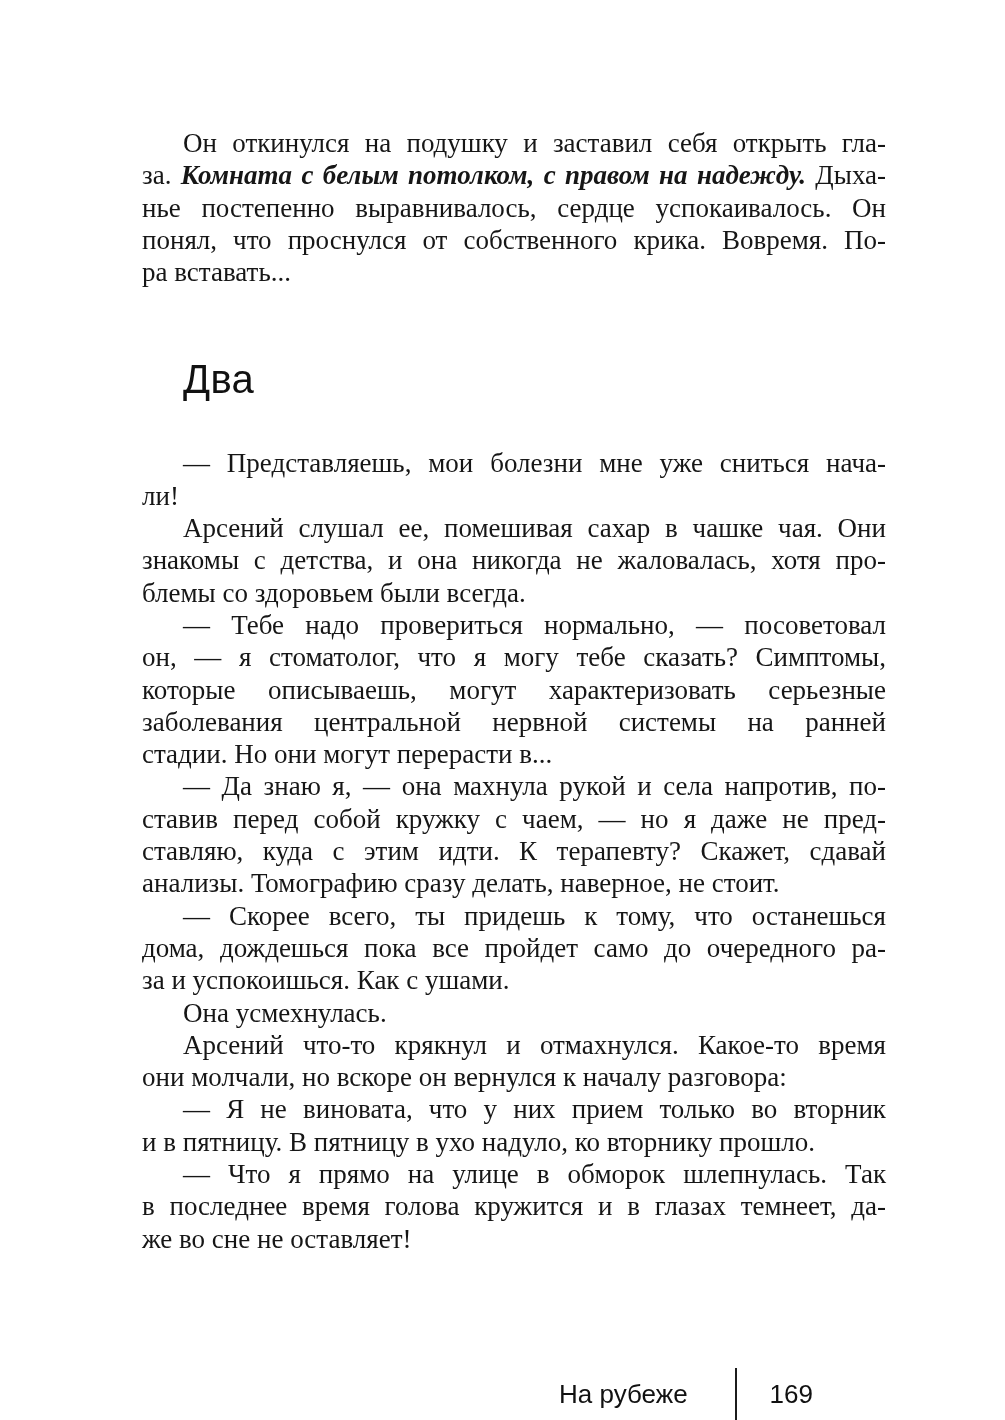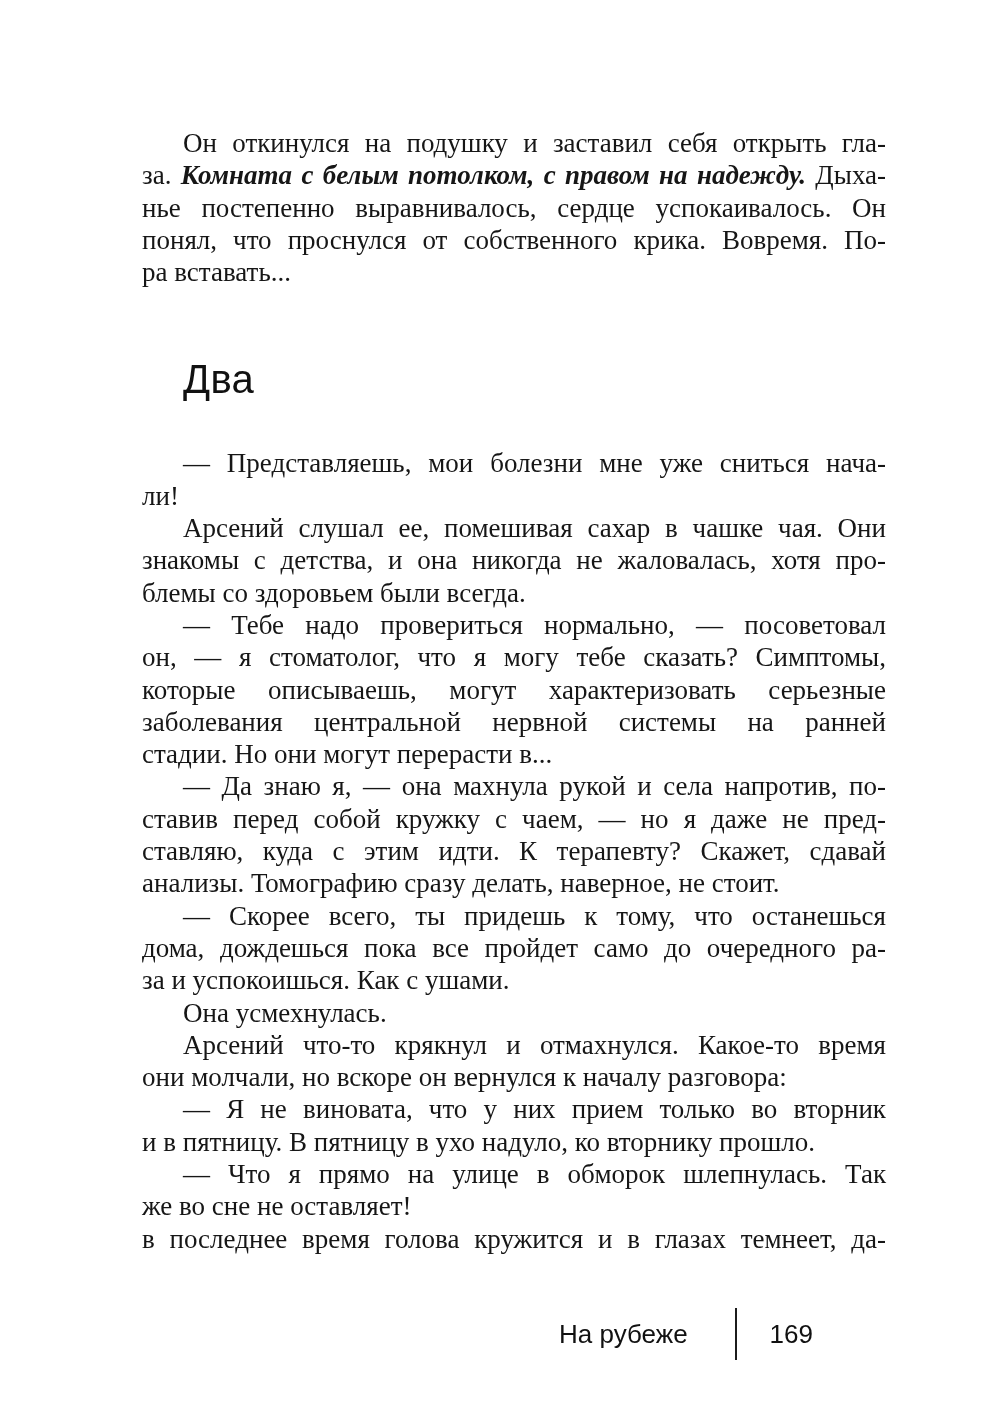--- a/index.html
+++ b/index.html
@@ -40,21 +40,21 @@
     font-weight: 400;
     font-size: 40px;
     line-height: 40px;
     margin: 71px 0 48px 0;
     text-indent: 41px;
     letter-spacing: 0.3px;
     color: #111111;
   }
   .footer {
     position: absolute;
-    top: 1308px;
+    top: 1368px;
     right: 118px;
     height: 52px;
     display: flex;
     align-items: center;
     font-family: "Liberation Sans", sans-serif;
     font-size: 26px;
     color: #111111;
   }
   .running-title { margin-right: 47px; }
   .footer-divider {
@@ -114,22 +114,22 @@
         <div class="para">
           <div class="line"><span>Арсений что-то крякнул и отмахнулся. Какое-то время</span></div>
           <div class="line last"><span>они молчали, но вскоре он вернулся к началу разговора:</span></div>
         </div>
         <div class="para">
           <div class="line"><span>— Я не виновата, что у них прием только во вторник</span></div>
           <div class="line last"><span>и в пятницу. В пятницу в ухо надуло, ко вторнику прошло.</span></div>
         </div>
         <div class="para">
           <div class="line"><span>— Что я прямо на улице в обморок шлепнулась. Так</span></div>
+          <div class="line"><span>в последнее время голова кружится и в глазах темнеет, да-</span></div>
           <div class="line last"><span>же во сне не оставляет!</span></div>
-          <div class="line"><span>в последнее время голова кружится и в глазах темнеет, да-</span></div>
         </div>
       </div>
   </main>
 
   <footer class="footer">
     <span class="running-title">На рубеже</span>
     <span class="footer-divider"></span>
     <span class="page-number">169</span>
   </footer>
 

